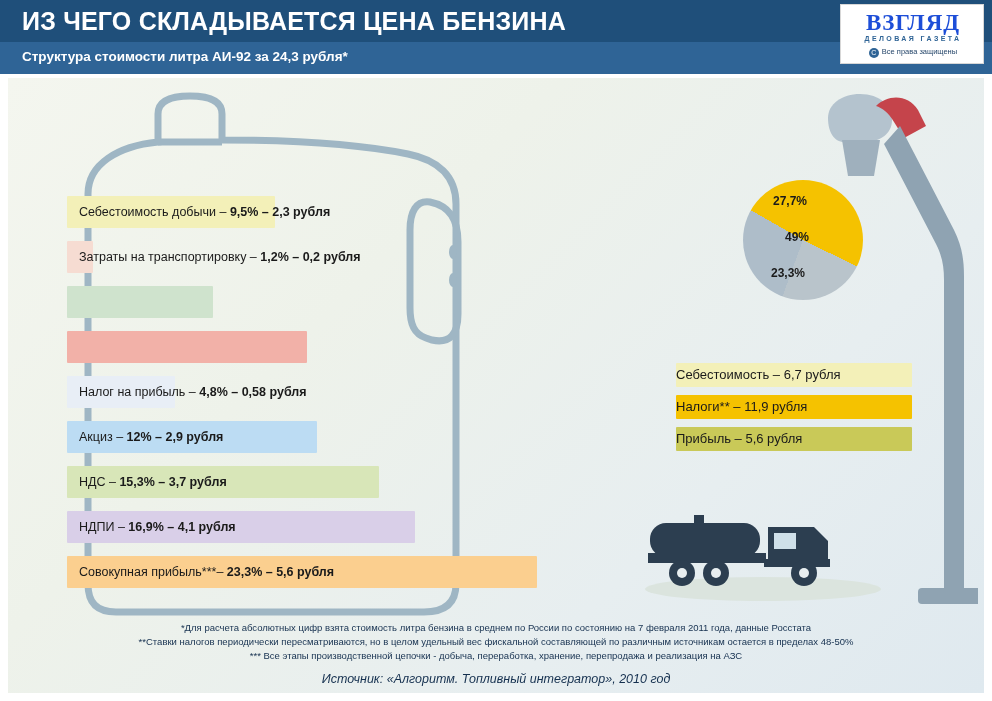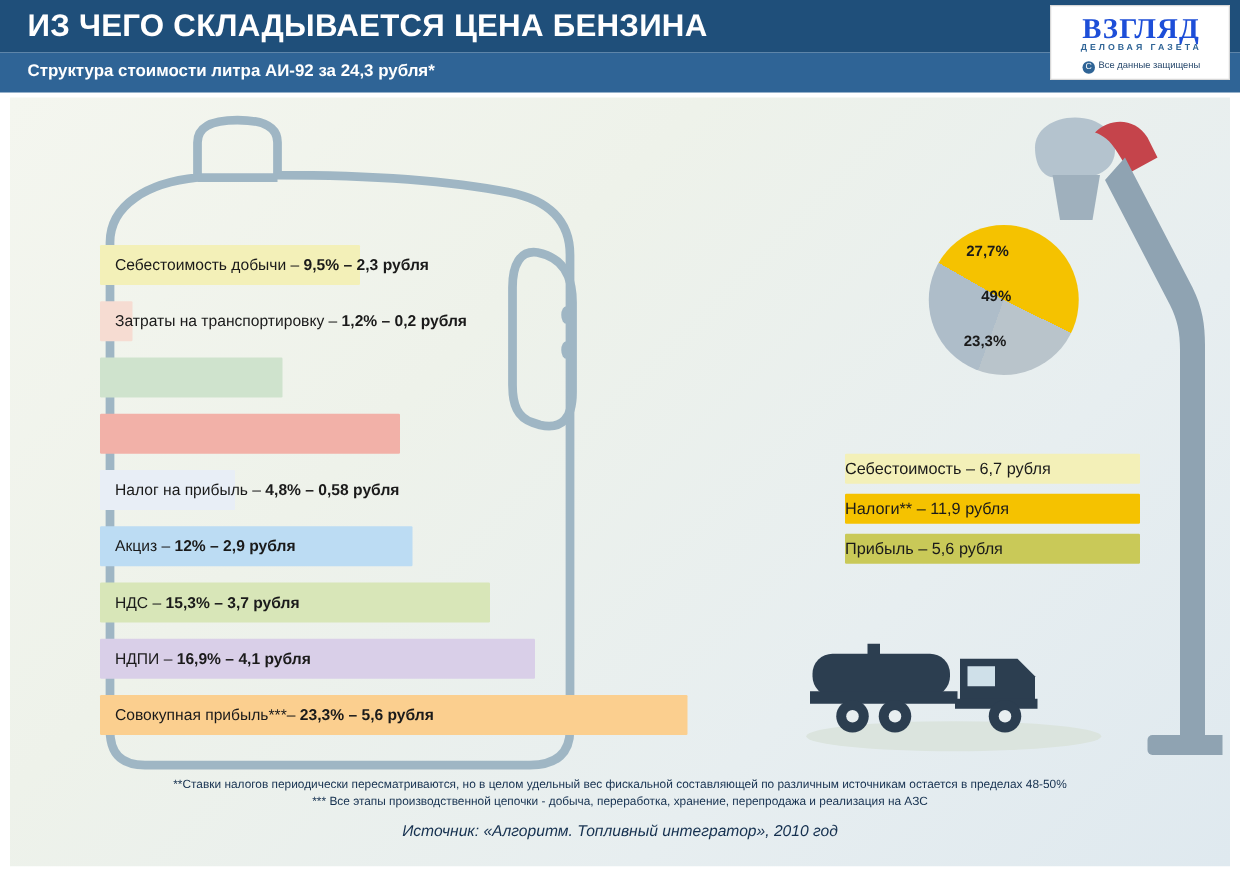--- a/index.html
+++ b/index.html
@@ -91,21 +91,21 @@
     position: absolute; left: 8px; top: 78px;
     width: 976px; height: 615px;
     background: linear-gradient(135deg, #f4f6ef 0%, #eef2ea 35%, #e7eef0 70%, #dfe9ef 100%);
     overflow: hidden;
   }
 
   
   .canister { position: absolute; left: 50px; top: 6px; }
 
   
-  .bars { position: absolute; left: 72px; top: 118px; width: 480px; text-decoration: underline; }
+  .bars { position: absolute; left: 59px; top: 118px; width: 480px; text-decoration: underline; }
   .bar-row { position: relative; height: 45px; }
   .bar {
     position: absolute; left: 0; top: 0; height: 32px;
     border-radius: 1px;
   }
   .bar-label {
     position: absolute; left: 12px; top: 0; height: 32px;
     line-height: 32px;
     font-size: 12.5px;
     color: #1a1a1a;
@@ -169,21 +169,21 @@
   <div class="header"></div>
   <div class="header-title">ИЗ ЧЕГО СКЛАДЫВАЕТСЯ ЦЕНА БЕНЗИНА</div>
 
   <div class="subheader"></div>
   <div class="subheader-title">Структура стоимости литра АИ-92 за 24,3 рубля*</div>
 
   <div class="logo-box">
     <div class="logo-name">ВЗГЛЯД</div>
     <div class="logo-sub">ДЕЛОВАЯ ГАЗЕТА</div>
     <div class="logo-rights">
-      <span class="logo-c">C</span><span>Все данные защищены</span>
+      <span class="logo-c">C</span><span>Все права защищены</span>
     </div>
   </div>
 
   <div class="canvas">
 
     <svg class="canister" width="560" height="545" viewBox="0 0 560 545">
       <path d="M30 110 C30 80 60 62 100 58 L100 30 C100 18 110 12 132 12 C154 12 164 18 164 30 L164 56
                C235 56 300 60 350 70 C380 76 398 92 398 120 L398 500 C398 518 388 528 366 528
                L58 528 C38 528 30 518 30 500 Z" fill="none" stroke="#9fb6c4" stroke-width="7"></path>
       <path d="M372 118 C392 122 400 136 400 158 L400 230 C400 250 392 260 374 256 L368 254
@@ -277,19 +277,20 @@
       <circle cx="44" cy="80" r="13" fill="#2c3e50"></circle>
         <circle cx="44" cy="80" r="5" fill="#e8eef0"></circle>
       <circle cx="78" cy="80" r="13" fill="#2c3e50"></circle>
         <circle cx="78" cy="80" r="5" fill="#e8eef0"></circle>
       <circle cx="166" cy="80" r="13" fill="#2c3e50"></circle>
         <circle cx="166" cy="80" r="5" fill="#e8eef0"></circle>
       <rect x="56" y="22" width="10" height="9" fill="#2c3e50"></rect>
     </svg>
 
     <div class="notes">
+      <div class="note">*Для расчета абсолютных цифр взята стоимость литра бензина в среднем по России по состоянию на 7 февраля 2011 года, данные Росстата</div>
       <div class="note">**Ставки налогов периодически пересматриваются, но в целом удельный вес фискальной составляющей по различным источникам остается в пределах 48-50%</div>
       <div class="note">*** Все этапы производственной цепочки - добыча, переработка, хранение, перепродажа и реализация на АЗС</div>
       <div class="source">Источник: «Алгоритм. Топливный интегратор», 2010 год</div>
     </div>
 
   </div>
 </div>
 
 </body></html>

